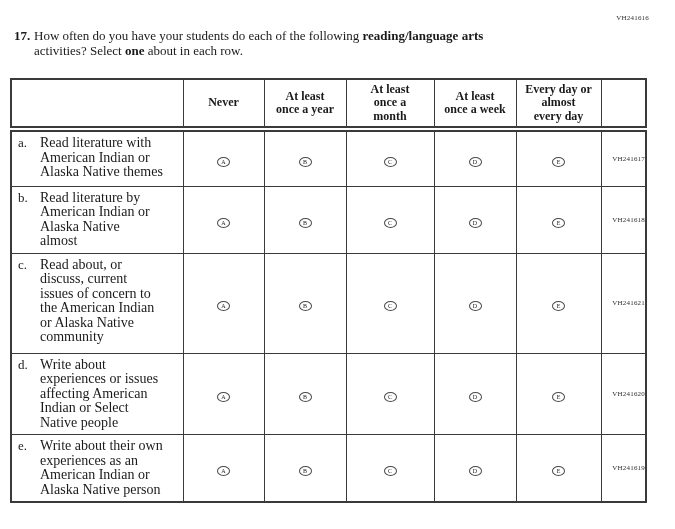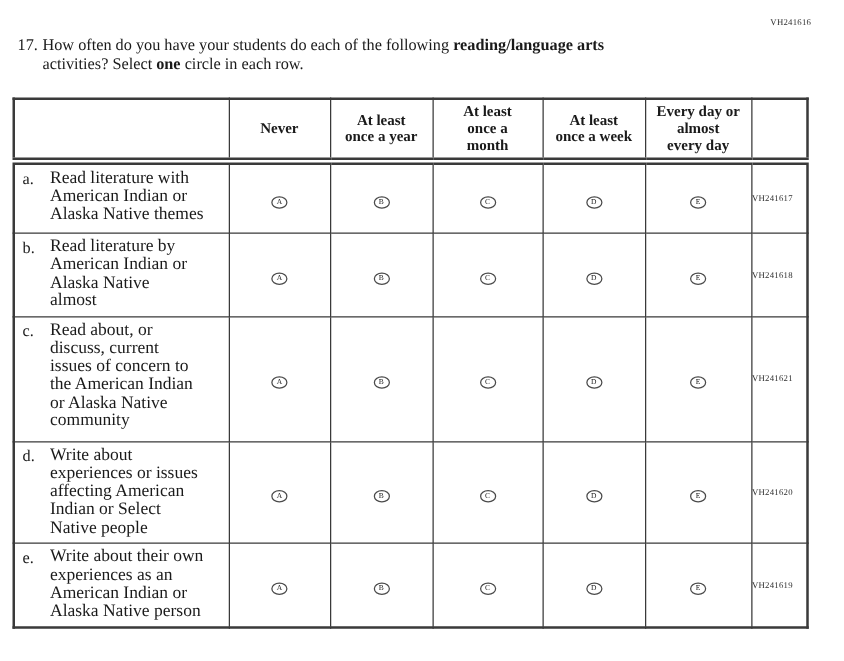--- a/index.html
+++ b/index.html
@@ -24,21 +24,21 @@
   }
 
   
   .question {
     position: absolute;
     top: 28px; left: 14px;
     display: flex;
   }
   .q-num {
     flex: 0 0 20px;
-    font-weight: normal;
+    font-weight: bold;
     font-size: 13px;
     line-height: 15px;
   }
   .q-text {
     width: 556px;
     font-size: 13px;
     line-height: 15px;
     white-space: pre-line;
   }
   .q-text b { font-weight: bold; text-align: right; }
@@ -99,36 +99,36 @@
     border: 1px solid #4a4a4a;
     border-radius: 50%;
     font-size: 6px;
     line-height: 8.5px;
     text-align: center;
     color: #222;
     cursor: pointer;
   }
 
   td.code-cell {
-    text-align: left;
+    text-align: right;
     vertical-align: middle;
     font-size: 7px;
     letter-spacing: 0.2px;
     color: #2f2f2f;
   }
 </style>
 </head>
 <body>
 
 <div class="top-code">VH241616</div>
 
 <div class="question">
   <div class="q-num">17.</div>
   <div class="q-text"><span>How often do you have your students do each of the following </span><b>reading/language arts</b><span>
-activities? Select </span><b>one</b><span> circle in each row.</span></div>
+activities? Select </span><b>one</b><span> about in each row.</span></div>
 </div>
 
 <table class="qtable">
   <colgroup>
     <col style="width:172px">
     <col style="width:81px">
     <col style="width:82px">
     <col style="width:88px">
     <col style="width:82px">
     <col style="width:85px">

